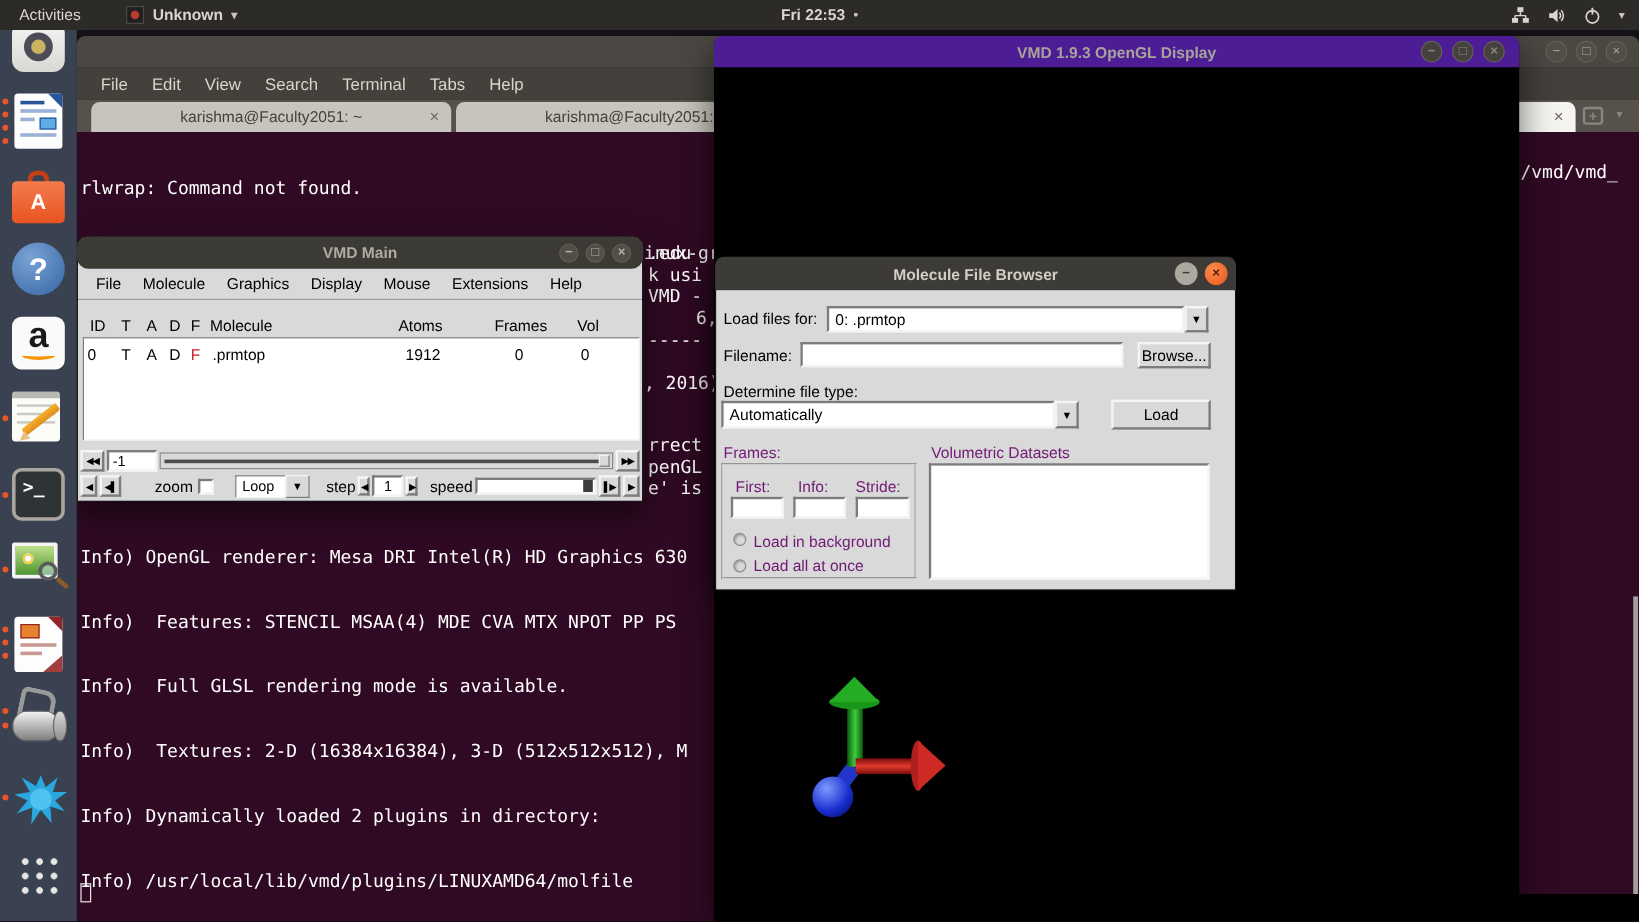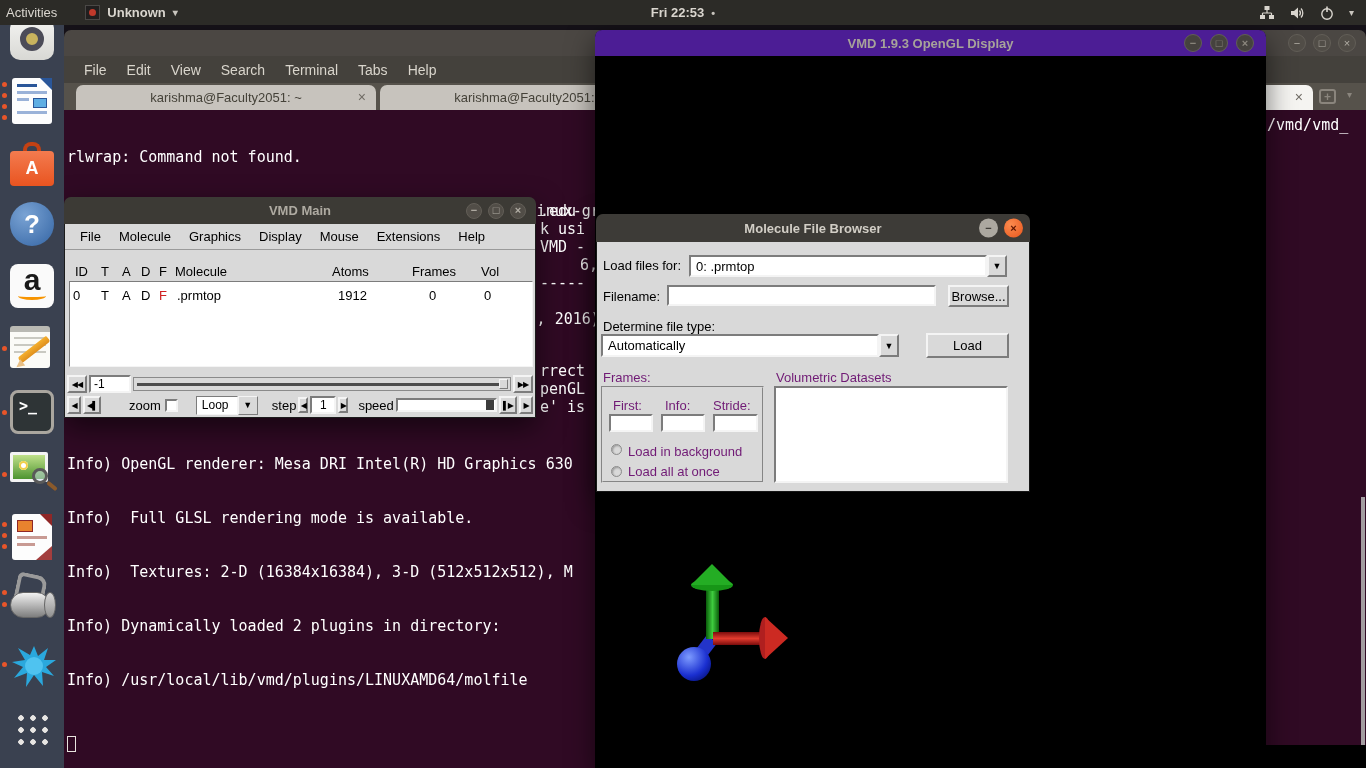--- a/index.html
+++ b/index.html
@@ -4,21 +4,21 @@
 <style>
   * { margin:0; padding:0; box-sizing:border-box; }
   body { background:#000; }
   .screen { position:relative; width:1366px; height:768px; overflow:hidden;
             background:#17131a; font-family:"Liberation Sans",sans-serif; }
   .abs { position:absolute; }
 
   
   .topbar { left:0; top:0; width:1366px; height:25px; background:#2c2b27;
             color:#dad6cf; z-index:60; display:flex; align-items:center; font-size:13px; }
-  .tb-activities { padding:0 6px; height:100%; display:flex; align-items:center;text-align:center; }
+  .tb-activities { padding:0 16px; height:100%; display:flex; align-items:center;text-align:center; }
   .tb-appmenu { display:flex; align-items:center; gap:7px; margin-left:22px; font-weight:bold; }
   .tb-appicon { width:15px; height:15px; background:#211f1f; border:1px solid #4a4846;
                 display:flex; align-items:center; justify-content:center; }
   .tb-appicon i { width:7px; height:7px; border-radius:50%; background:#c0392b; }
   .tb-clock { position:absolute; left:50%; transform:translateX(-50%); display:flex;
               align-items:center; gap:7px; font-weight:bold; }
   .tb-dot { font-size:11px; color:#c9c5be; }
   .tb-right { margin-left:auto; display:flex; align-items:center; gap:14px; padding-right:12px; }
   .tb-caret { font-size:10px; color:#c9c5be; }
 
@@ -76,21 +76,21 @@
   .combo .arr { width:20px; background:#d9d9d9; border:2px solid;
                 border-color:#f4f4f4 #7c7c7c #7c7c7c #f4f4f4; display:flex; align-items:center;
                 justify-content:center; font-size:9px; }
   .gray { color:#701a75; }
   .radio { width:11px; height:11px; border-radius:50%; background:#d9d9d9;
            border:1px solid #8b8b8b; box-shadow:inset 1px 1px 2px rgba(0,0,0,.3); }
 
   
   .vmd-win { left:64px; top:197px; width:472px; height:221px; z-index:30; background:#d9d9d9;
              border:1px solid #1c1c1c; }
-  .vmd-title { background:#3c3a35; color:#aeaaa1; margin:-1px -1px 0 -1px; }
+  .vmd-title { background:#3c3a35; color:#aeaaa1; margin:-1px -1px 0 -1px;border-radius:10px; }
   .vmd-menu { height:26px; background:#d9d9d9; border-bottom:1px solid #9a9a9a; display:flex;
               align-items:center; font-size:13px; padding-left:6px; }
   .vmd-menu span { padding:0 9px; }
   .vmd-body { position:relative; height:167px; }
   .hdr { position:absolute; top:14px; font-size:13px; }
   .rowtxt { position:absolute; top:38px; font-size:13px; }
   .mol-list { position:absolute; left:4px; top:31px; width:464px; height:86px; }
   .ctl-row { position:absolute; left:2px; right:2px; height:20px; display:flex;
              align-items:center; gap:2px; }
   .mini { font-size:8px; letter-spacing:-1px; }
@@ -155,23 +155,24 @@
         <div>Info) http://www.ks.uiuc.edu/Research/vmd/</div>
       </div>
       <span class="frag" style="left:476px; top:92px;">.edu</span>
       <span class="frag" style="left:476px; top:110px;">k usi</span>
       <span class="frag" style="left:476px; top:128px;">VMD -</span>
       <span class="frag" style="left:476px; top:146px;margin-left:40px;">6, 14</span>
       <span class="frag" style="left:476px; top:164px;">-----</span>
       <span class="frag" style="left:476px; top:252px;">rrect</span>
       <span class="frag" style="left:476px; top:270px;">penGL</span>
       <span class="frag" style="left:476px; top:288px;">e' is</span>
-      <span class="frag" style="left:1203px; top:6px;">/vmd/vmd_</span>
+      <span class="frag" style="left:1203px; top:24px;">/vmd/vmd_</span>
       <div class="tl" style="left:3px; top:309px;">
         <div>Info) OpenGL renderer: Mesa DRI Intel(R) HD Graphics 630</div>
+        <div>Info)  Features: STENCIL MSAA(4) MDE CVA MTX NPOT PP PS</div>
         <div>Info)  Full GLSL rendering mode is available.</div>
         <div>Info)  Textures: 2-D (16384x16384), 3-D (512x512x512), M</div>
         <div>Info) Dynamically loaded 2 plugins in directory:</div>
         <div>Info) /usr/local/lib/vmd/plugins/LINUXAMD64/molfile</div>
         
         
         
         
         
         

